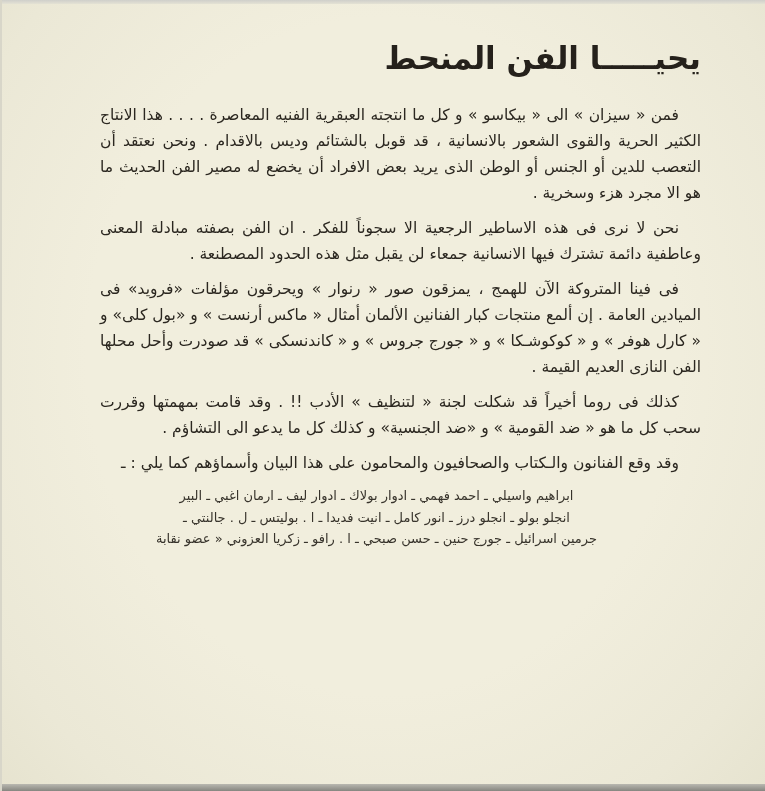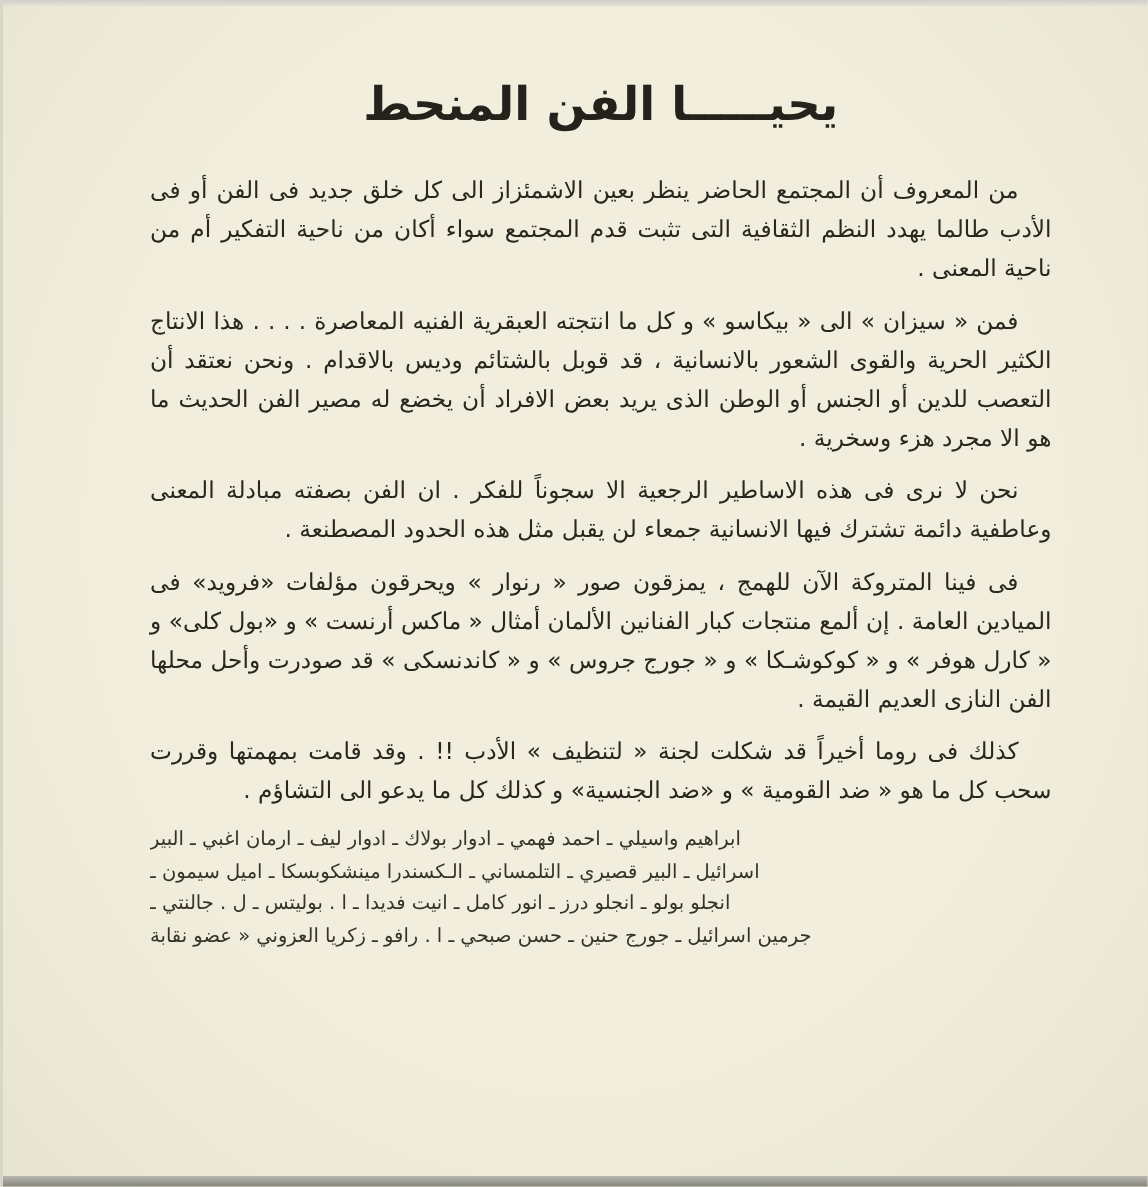--- a/index.html
+++ b/index.html
@@ -22,65 +22,64 @@
     position:absolute;bottom:0;left:0;width:100%;height:7px;
     background:linear-gradient(#b9b8b0,#868680);
   }
   .page{
     position:relative;
     box-sizing:border-box;
     padding:40px 64px 0 98px; 
     color:#2b2720;
   }
   h1.title{
-    margin:12px 0 26px 0;
-    text-align:center;
+    margin:0 0 26px 0;
+    text-align:right;
     font-size:31px;
     font-weight:bold;
     letter-spacing:0;
     color:#25211b;
   }
   p.body{
     margin:0 0 9px 0;
     font-size:15.5px;
     line-height:26px;
     text-align:justify;
     text-indent:22px;
     color:#2b2720;
   }
   .names{
     margin:4px 48px 0 0;
     font-size:13px;
     line-height:21.5px;
     color:#37332b;
   }
   .names .name-line{
-    text-align:left;
+    text-align:center;
     white-space:nowrap;
     overflow:hidden;
   }
 </style>
 </head>
 <body>
 
 <div class="scan">
   <div class="edge-top"></div>
 
   <div class="page">
     <h1 class="title">يحيـــــا الفن المنحط</h1>
 
-    <p class="body">من المعروف أن المجتمع الحاضر ينظر بعين الاشمئزاز الى كل خلق جديد فى الفن أو فى الأدب طالما يهدد النظم الثقافية التى تثبت قدم المجتمع سواء أكان من ناحية التفكير أم من ناحية المعنى .</p>
     <p class="body">فمن « سيزان » الى « بيكاسو » و كل ما انتجته العبقرية الفنيه المعاصرة . . . . هذا الانتاج الكثير الحرية والقوى الشعور بالانسانية ، قد قوبل بالشتائم وديس بالاقدام . ونحن نعتقد أن التعصب للدين أو الجنس أو الوطن الذى يريد بعض الافراد أن يخضع له مصير الفن الحديث ما هو الا مجرد هزء وسخرية .</p>
     <p class="body">نحن لا نرى فى هذه الاساطير الرجعية الا سجوناً للفكر . ان الفن بصفته مبادلة المعنى وعاطفية دائمة تشترك فيها الانسانية جمعاء لن يقبل مثل هذه الحدود المصطنعة .</p>
     <p class="body">فى فينا المتروكة الآن للهمج ، يمزقون صور « رنوار » ويحرقون مؤلفات «فرويد» فى الميادين العامة . إن ألمع منتجات كبار الفنانين الألمان أمثال « ماكس أرنست » و «بول كلى» و « كارل هوفر » و « كوكوشـكا » و « جورج جروس » و « كاندنسكى » قد صودرت وأحل محلها الفن النازى العديم القيمة .</p>
     <p class="body">كذلك فى روما أخيراً قد شكلت لجنة « لتنظيف » الأدب !! . وقد قامت بمهمتها وقررت سحب كل ما هو « ضد القومية » و «ضد الجنسية» و كذلك كل ما يدعو الى التشاؤم .</p>
+    <p class="body">وقد وقع الفنانون والـكتاب والصحافيون والمحامون على هذا البيان وأسماؤهم كما يلي : ـ</p>
 
     <div class="names">
       <div class="name-line">ابراهيم واسيلي ـ احمد فهمي ـ ادوار بولاك ـ ادوار ليف ـ ارمان اغبي ـ البير</div>
-      <div class="name-line">اسرائيل ـ البير قصيري ـ التلمساني ـ الـكسندرا مينشكوبسكا ـ اميل سيمون ـ</div>
       <div class="name-line">انجلو بولو ـ انجلو درز ـ انور كامل ـ انيت فديدا ـ ا . بوليتس ـ ل . جالنتي ـ</div>
       <div class="name-line">جرمين اسرائيل ـ جورج حنين ـ حسن صبحي ـ ا . رافو ـ زكريا العزوني « عضو نقابة</div>
 
     </div>
 
   </div>
 
   <div class="edge-bottom"></div>
 </div>
 

